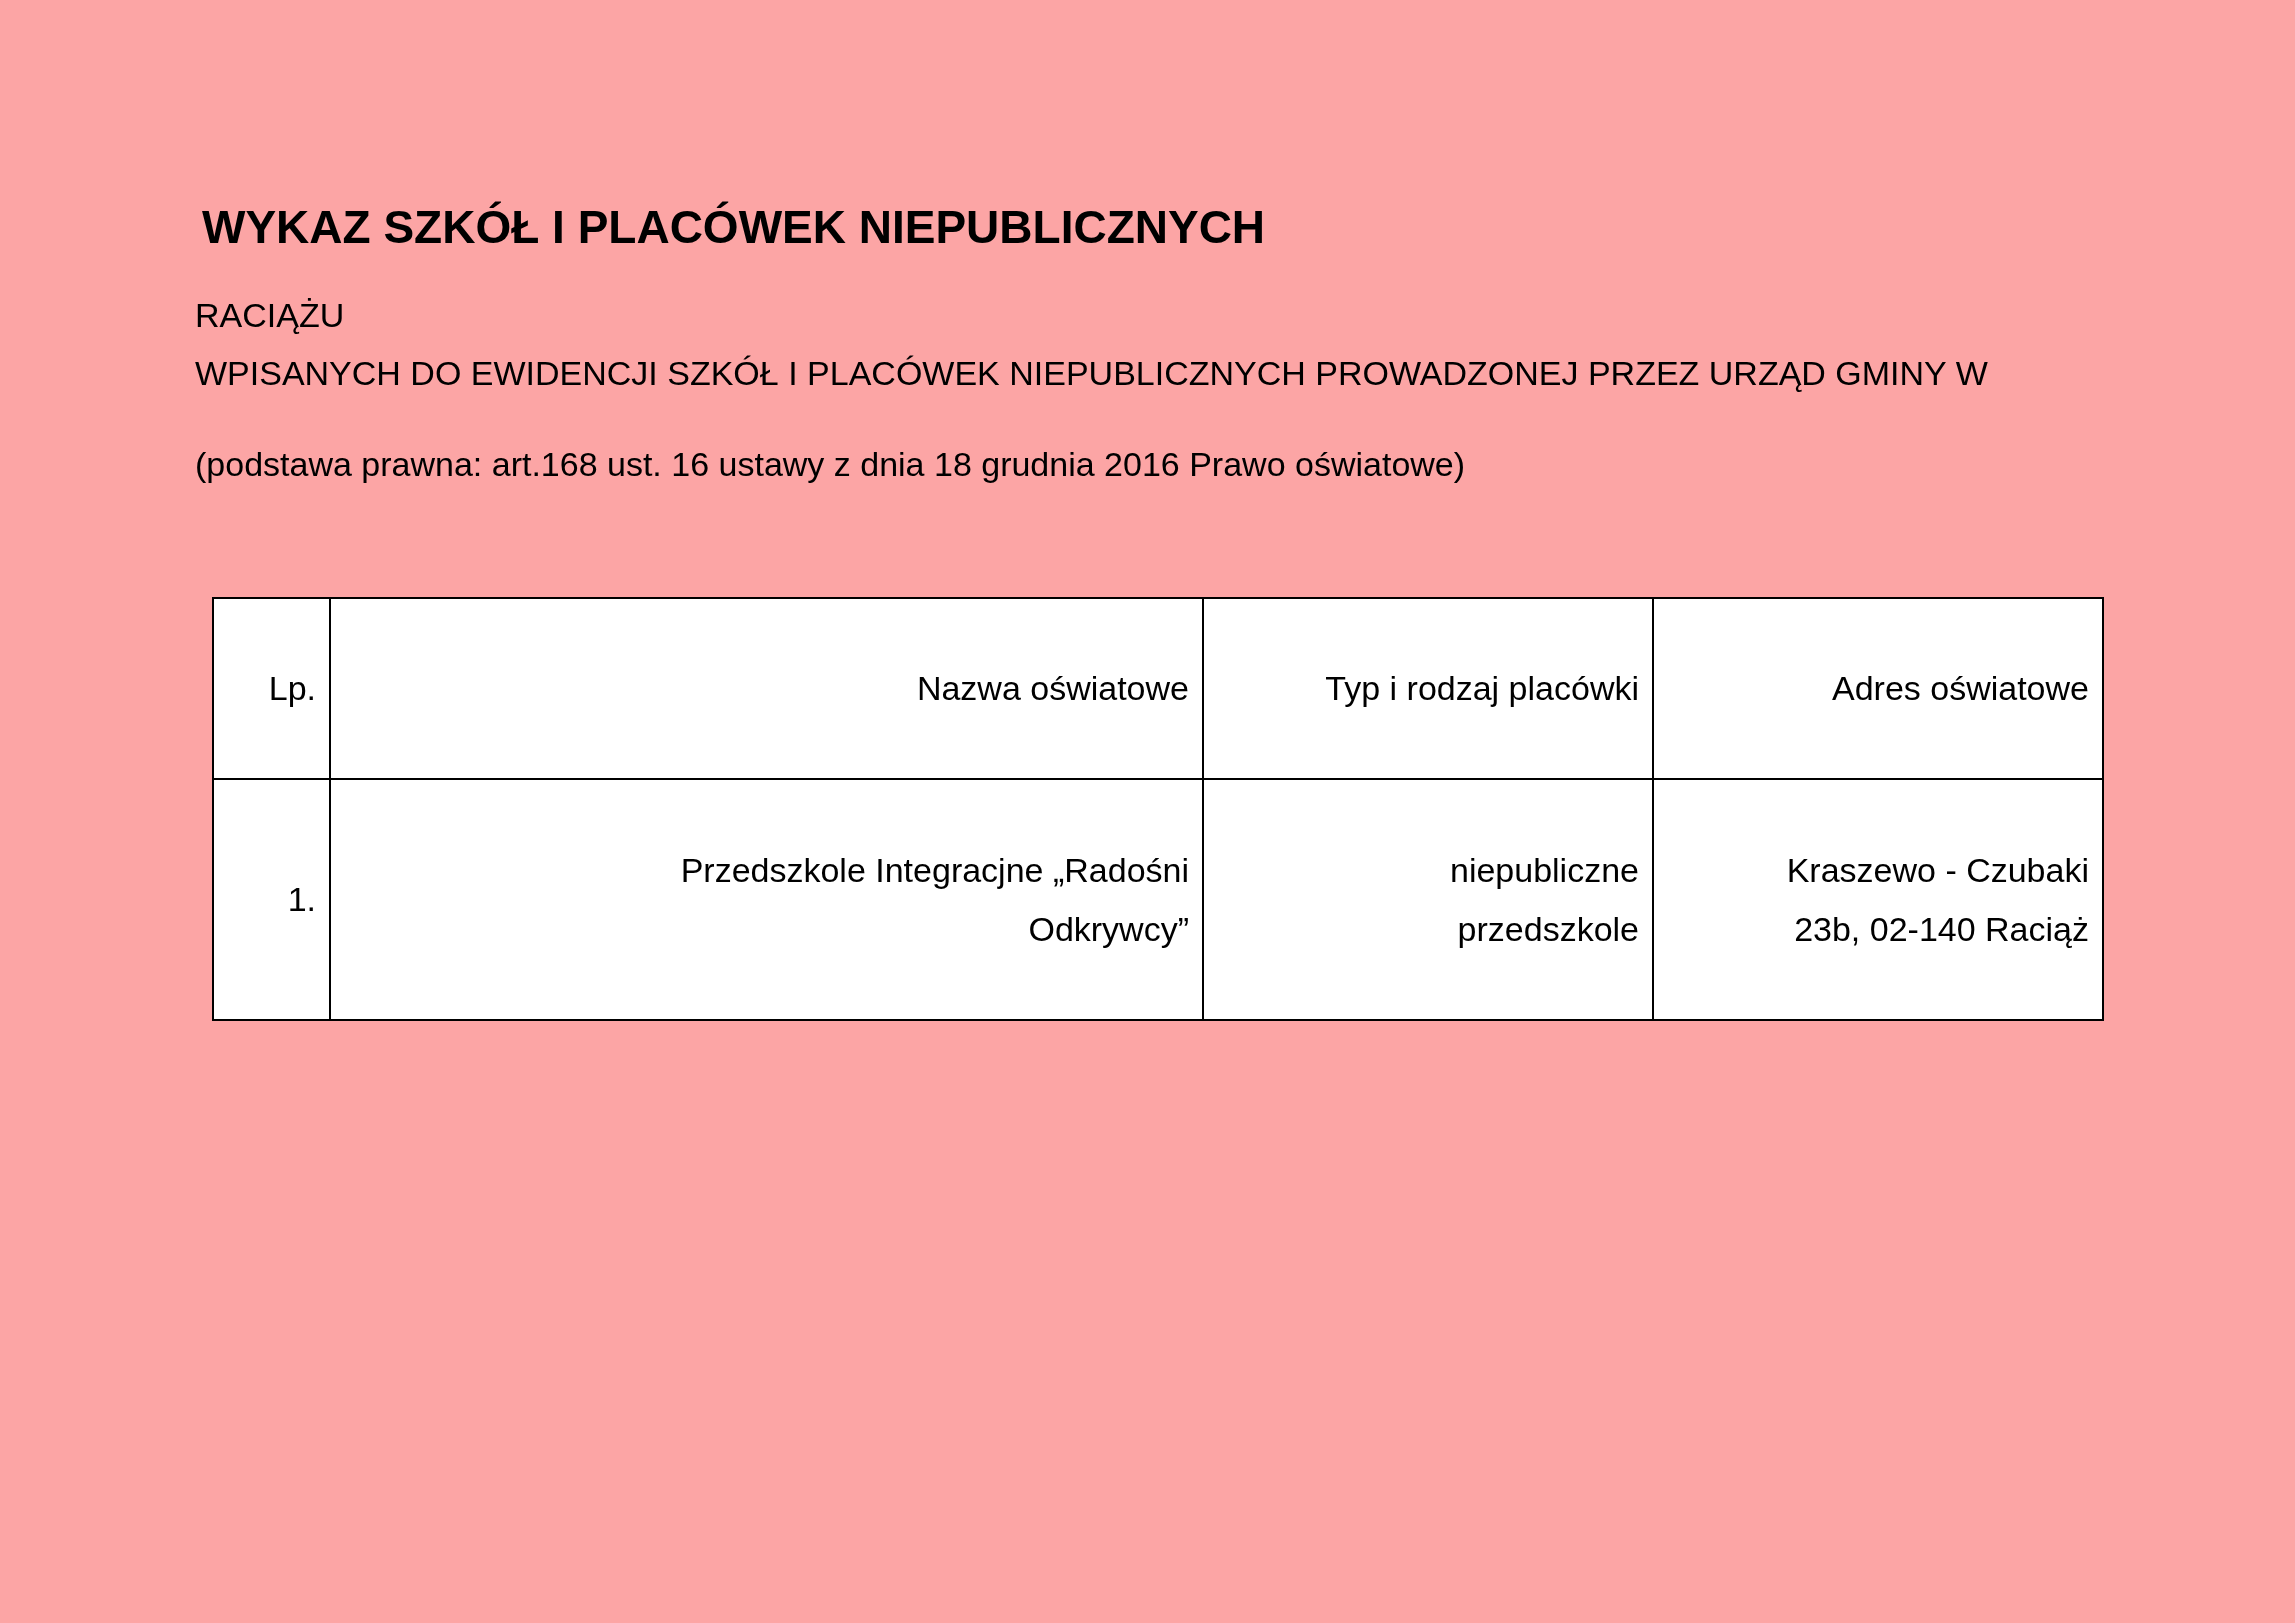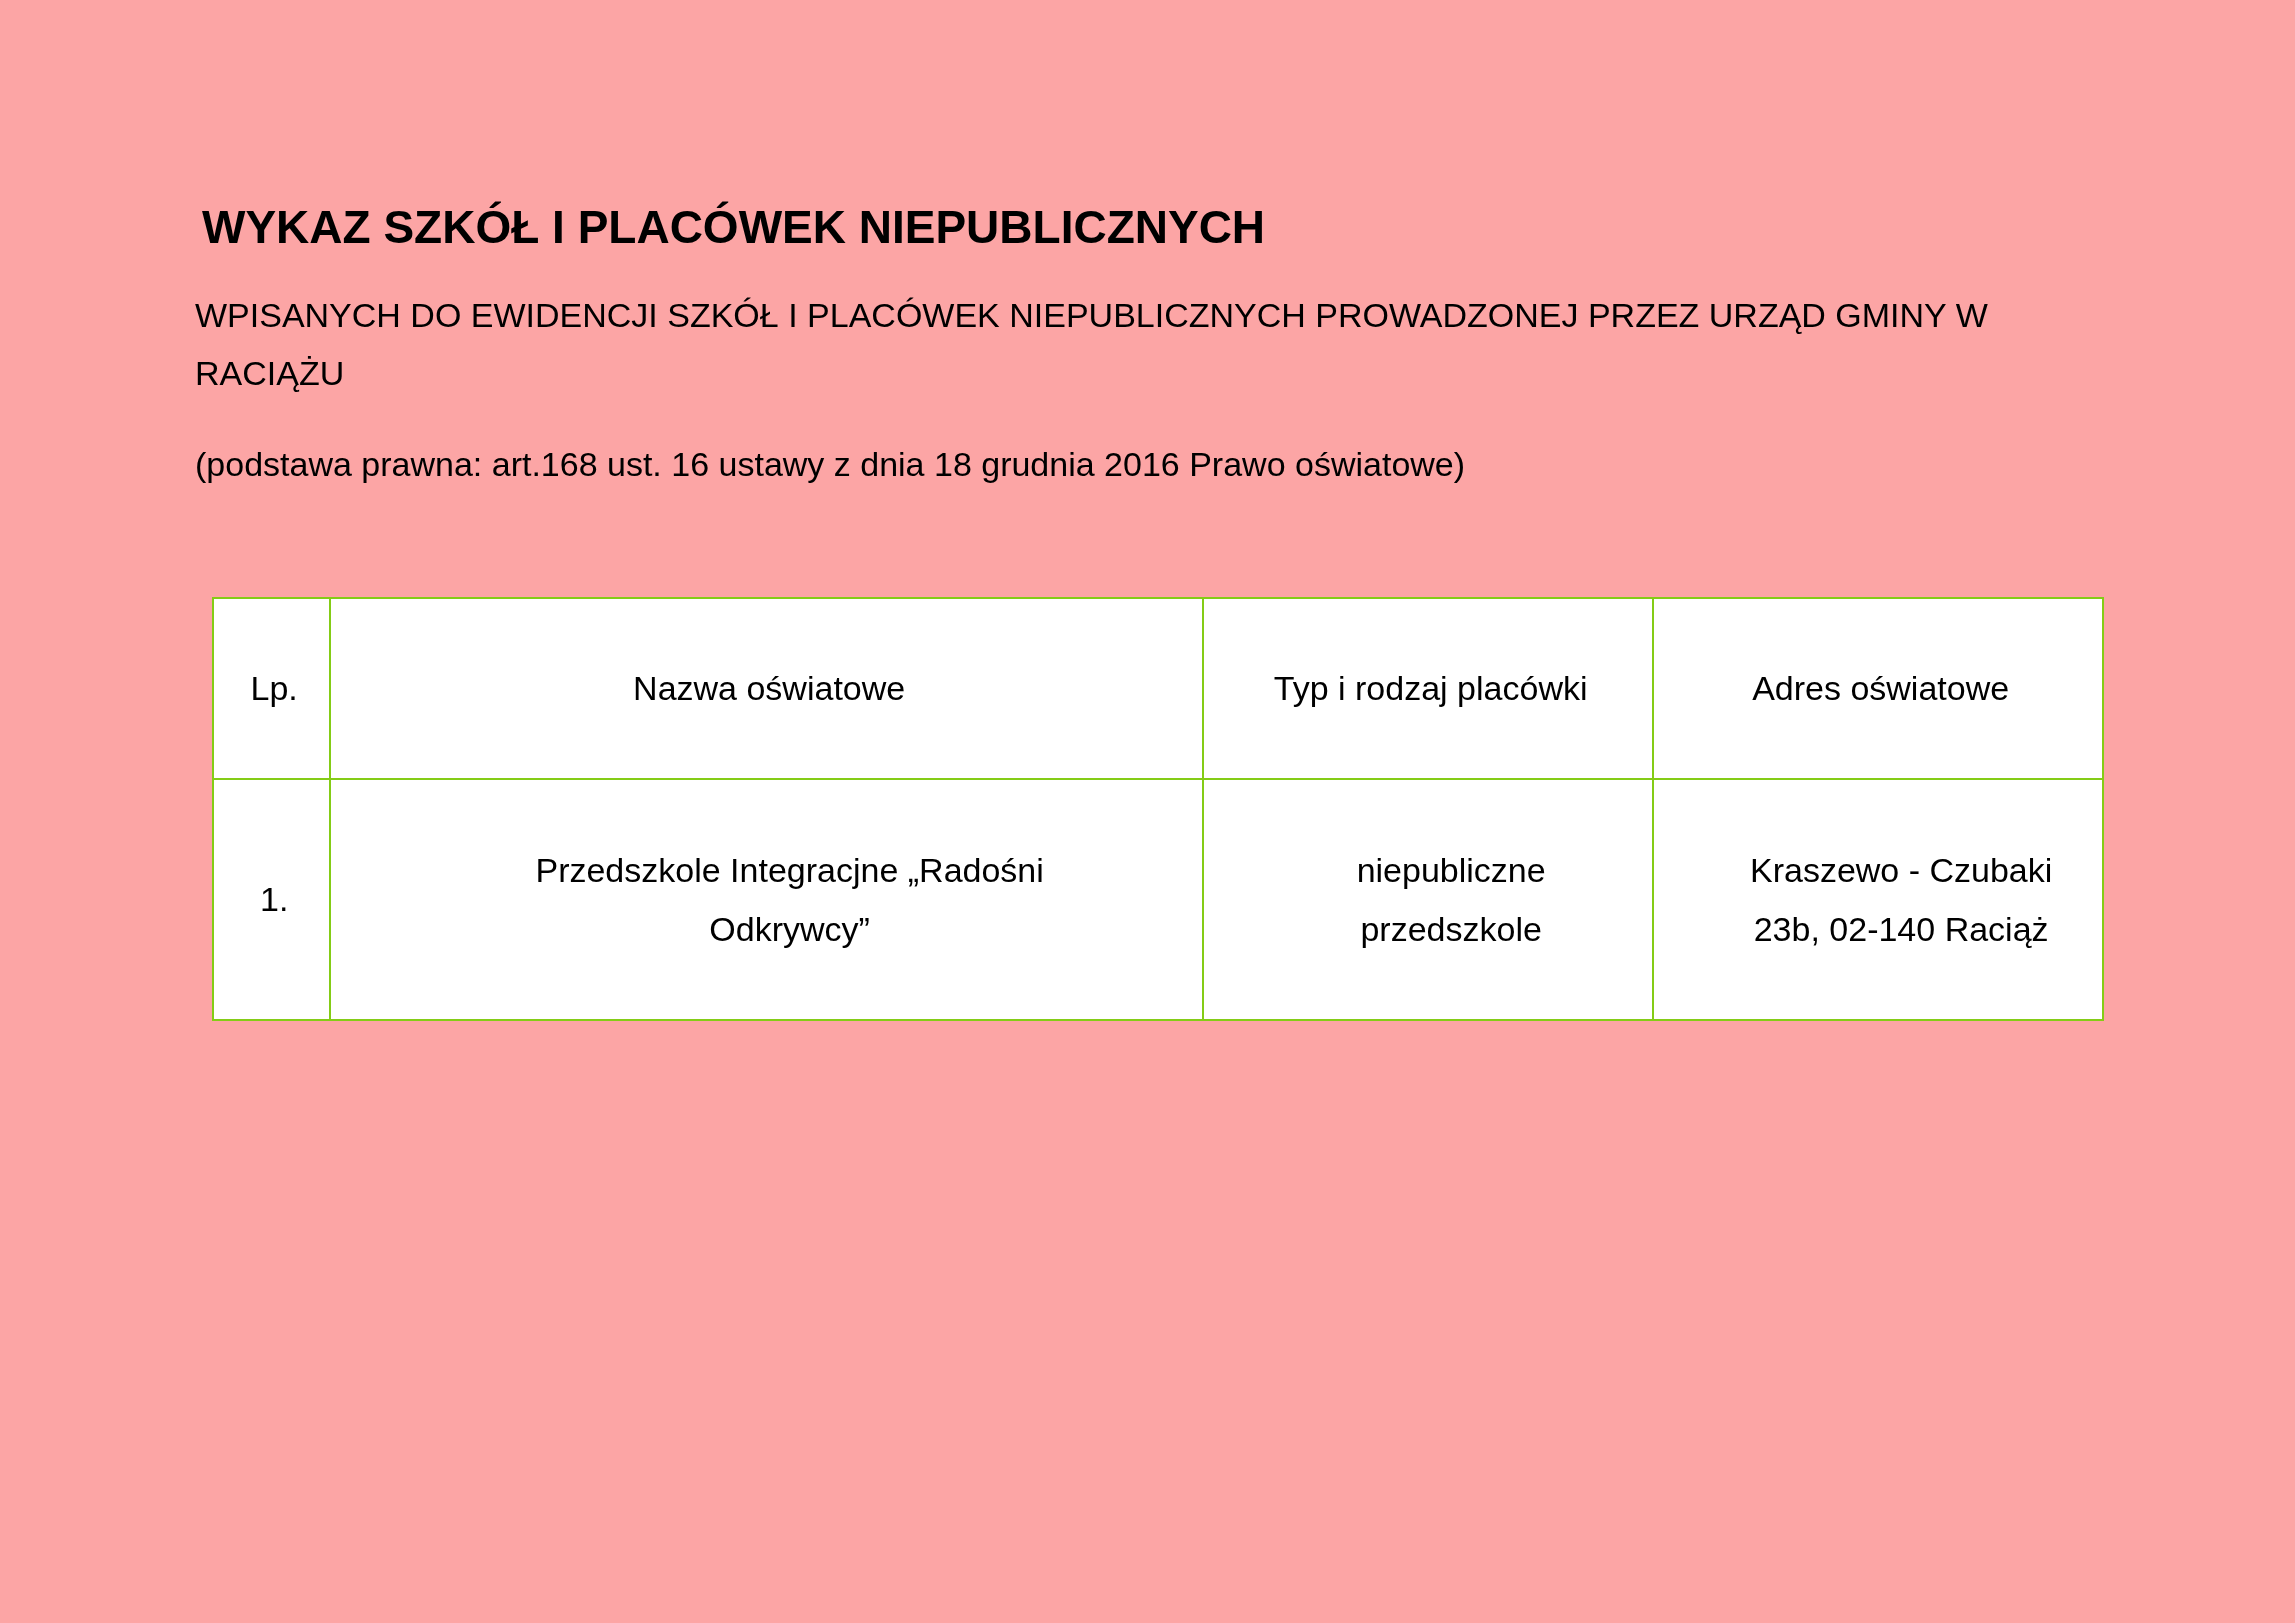--- a/index.html
+++ b/index.html
@@ -49,44 +49,44 @@
   table.facilities {
     position: absolute;
     left: 212px;
     top: 597px;
     width: 1890px;
     border-collapse: collapse;
     table-layout: fixed;
   }
   table.facilities th,
   table.facilities td {
-    border: 2px solid #84cc16;
+    border: 2px solid #000000;
     background: #ffffff;
     font-size: 34px;
     font-weight: 400;
     line-height: 59px;
-    text-align: center;
+    text-align: right;
     vertical-align: middle;
     padding: 0 13px 0 18.3px;
     overflow: hidden;
   }
   tr.header-row { height: 181px; }
   tr.data-row   { height: 241px; }
   .cell-line { display: block; white-space: nowrap; margin-left: 41px; }
 </style>
 </head>
 <body>
 
 <div class="page">
 
   <h1 class="doc-title">WYKAZ SZKÓŁ I PLACÓWEK NIEPUBLICZNYCH</h1>
 
   <p class="doc-subtitle">
+    <span class="line">RACIĄŻU</span>
     <span class="line">WPISANYCH DO EWIDENCJI SZKÓŁ I PLACÓWEK NIEPUBLICZNYCH PROWADZONEJ PRZEZ URZĄD GMINY W</span>
-    <span class="line">RACIĄŻU</span>
   </p>
 
   <p class="legal-basis">(podstawa prawna: art.168 ust. 16 ustawy z dnia 18 grudnia 2016 Prawo oświatowe)</p>
 
   <table class="facilities">
     <colgroup>
       <col style="width:117px">
       <col style="width:873px">
       <col style="width:450px">
       <col style="width:450px">

